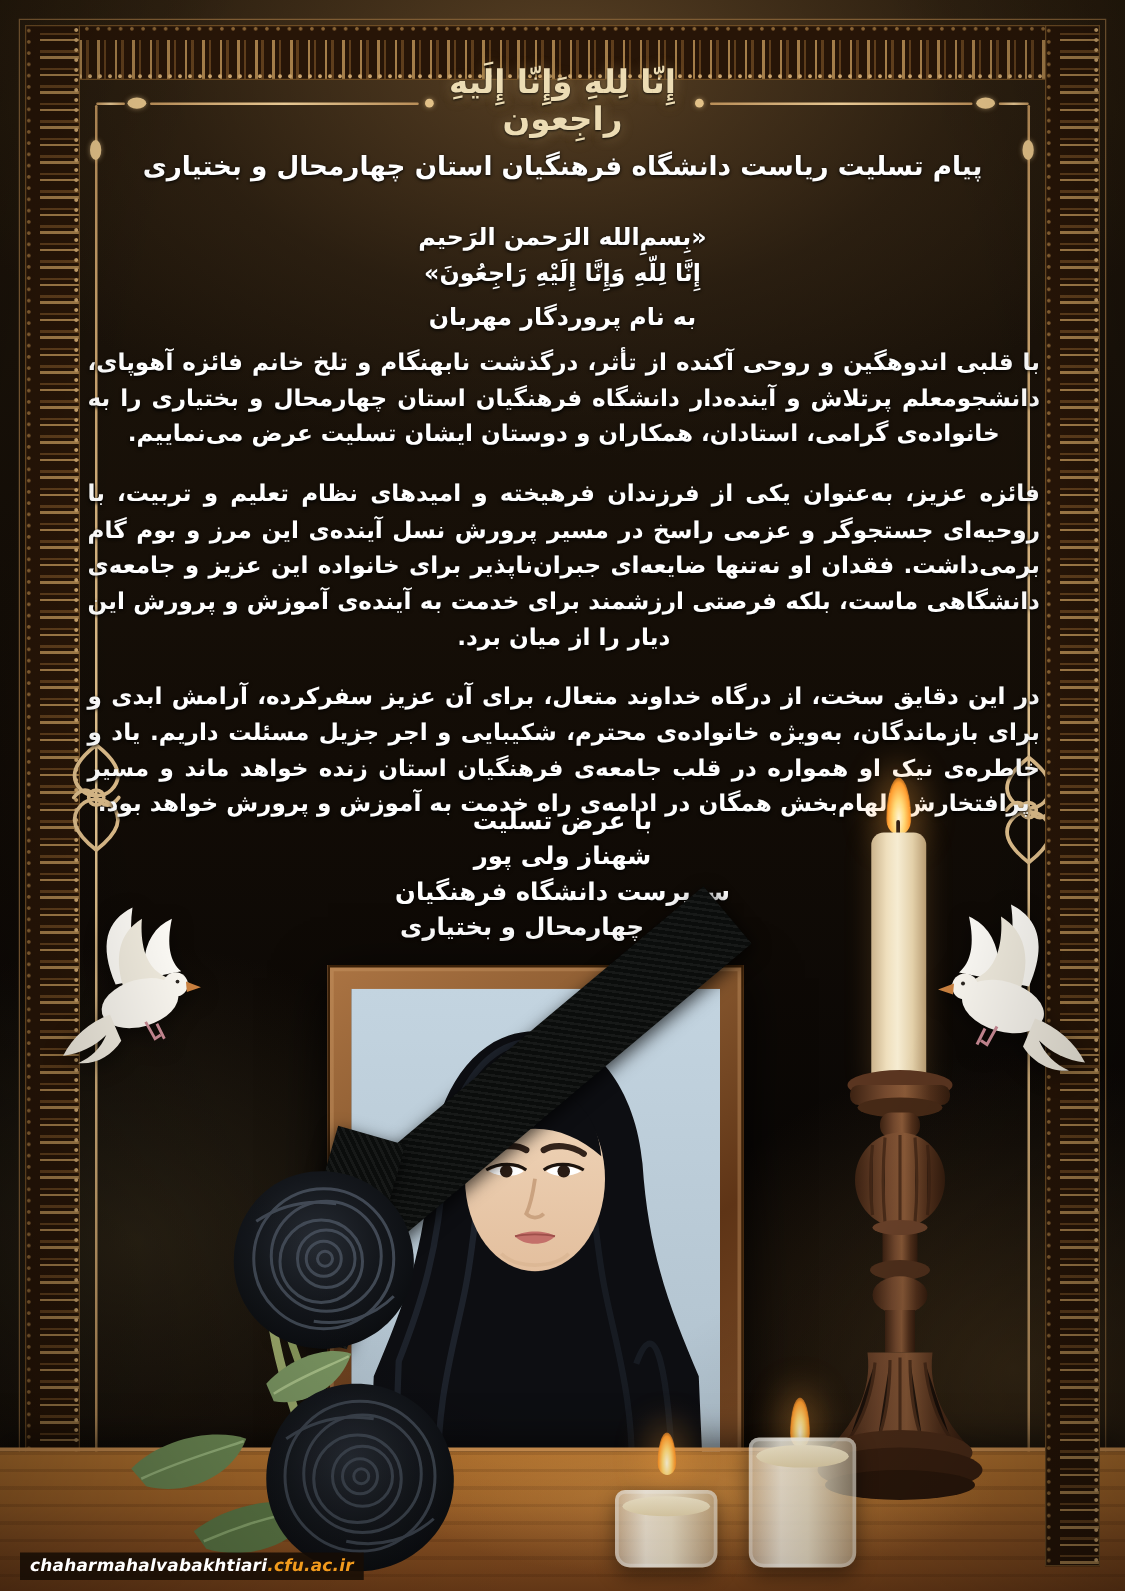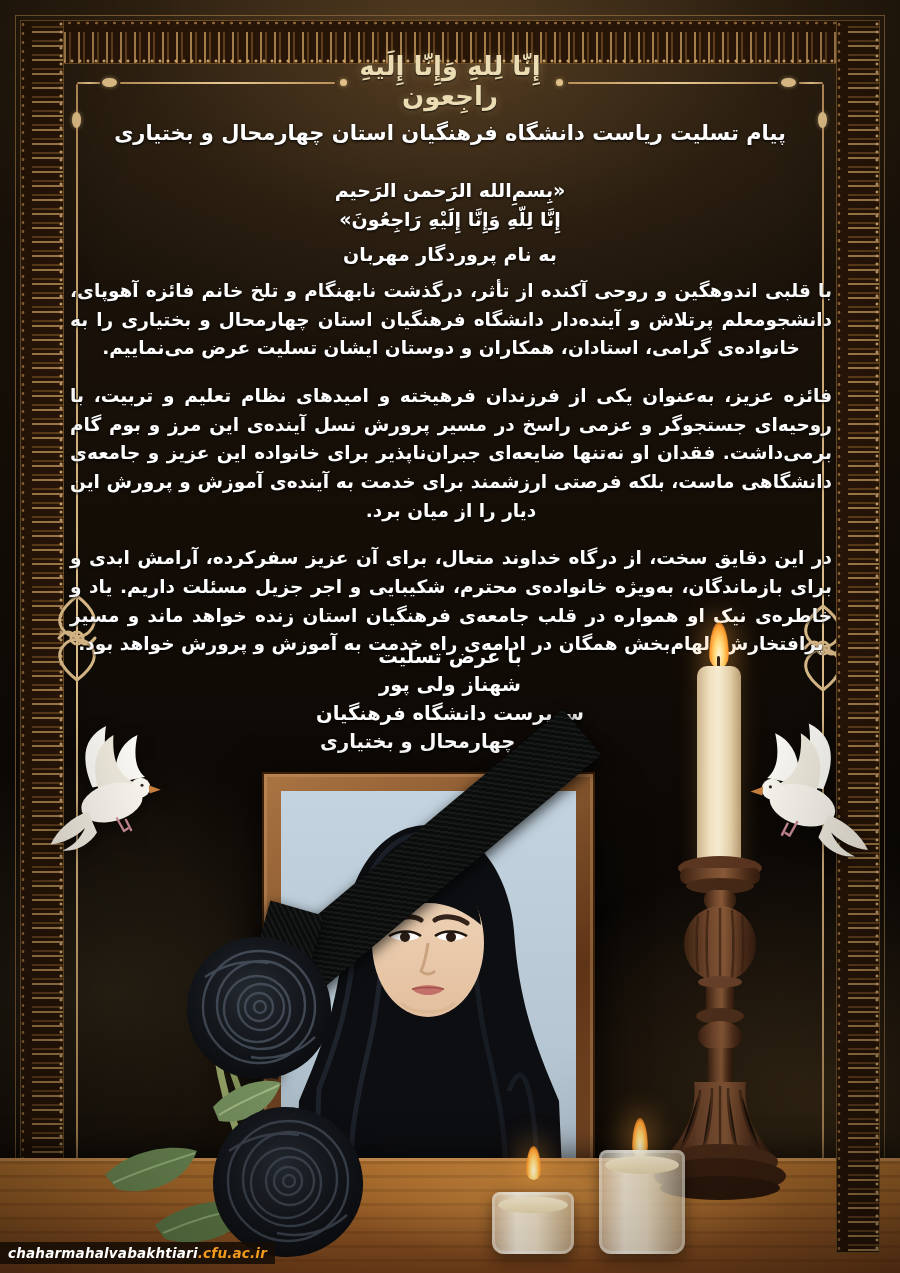--- a/index.html
+++ b/index.html
@@ -335,18 +335,18 @@
   <div class="abs glass" style="left:492px;top:1192px;width:82px;height:62px;">
     <div class="wax" style="position:absolute;left:6px;top:5px;width:70px;height:16px;"></div>
   </div>
   <div class="abs flame" style="left:632px;top:1118px;width:16px;height:40px;"></div>
   <div class="abs glass" style="left:599px;top:1150px;width:86px;height:104px;">
     <div class="wax" style="position:absolute;left:6px;top:6px;width:74px;height:18px;"></div>
   </div>
 
   <div class="abs vignette" style="left:0;top:0;width:900px;height:1273px;"></div>
 
-  <div class="abs watermark" style="left:0;top:1242px;height:22px;">
+  <div class="abs watermark" style="left:16px;top:1242px;height:22px;">
     <span>chaharmahalvabakhtiari</span>
       <span class="suffix">.cfu.ac.ir</span>
   </div>
 
 </div>
 
 </body></html>

